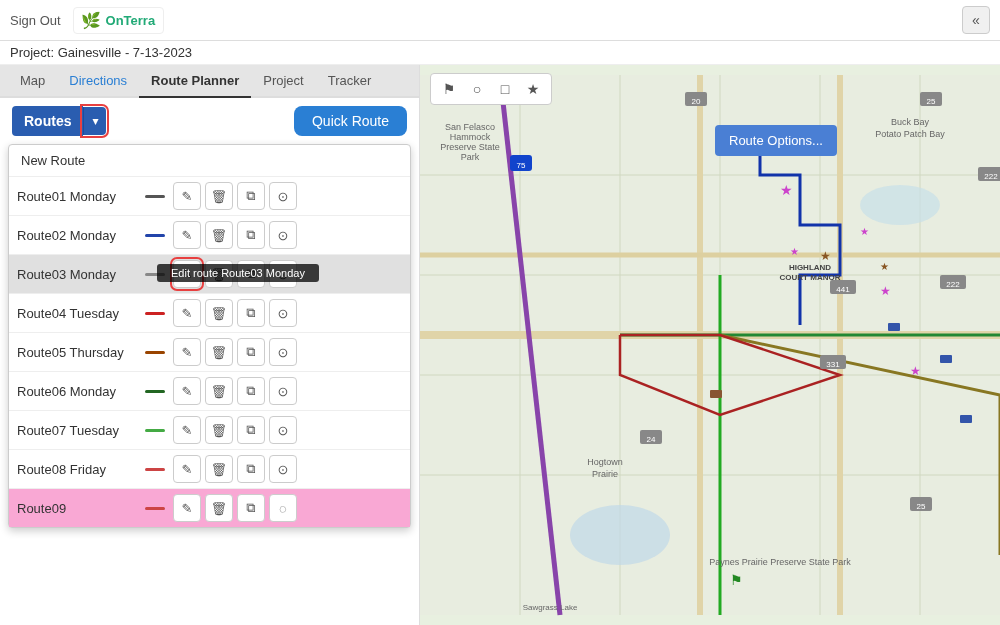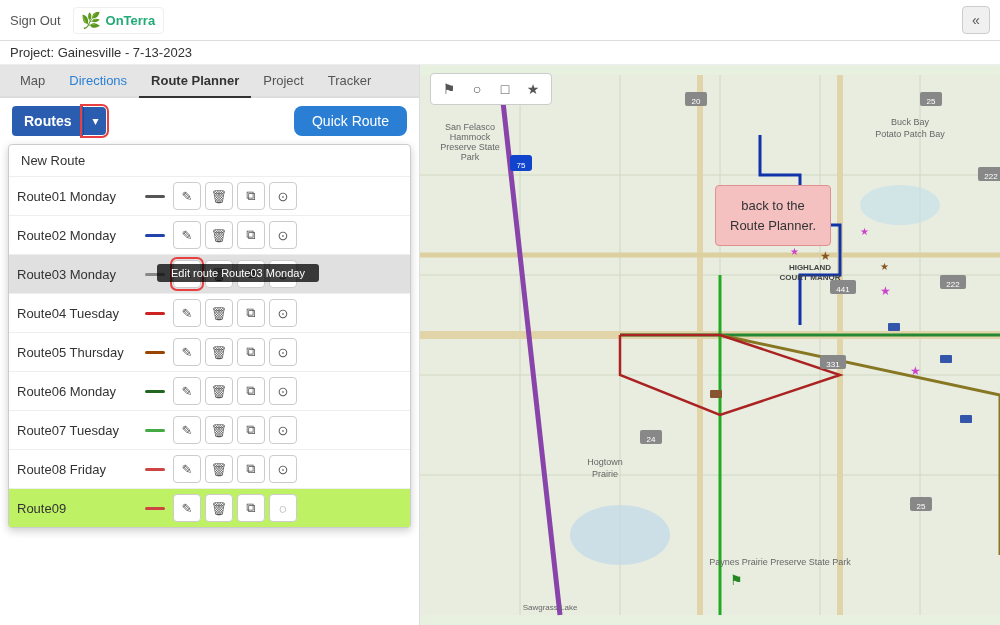--- a/index.html
+++ b/index.html
@@ -179,21 +179,21 @@
 
         <div class="route-row">
           <span class="route-name">Route08 Friday</span>
           <div class="route-color-dash" style="background:#cc4444;"></div>
           <button class="route-action-btn">✎</button>
           <button class="route-action-btn">🗑</button>
           <button class="route-action-btn">⧉</button>
           <button class="route-action-btn">⊙</button>
         </div>
 
-        <div class="route-row" style="background:#bef264;">
+        <div class="route-row" style="background:#f9a8d4;">
           <span class="route-name">Route09</span>
           <div class="route-color-dash" style="background:#cc4444;"></div>
           <button class="route-action-btn">✎</button>
           <button class="route-action-btn">🗑</button>
           <button class="route-action-btn">⧉</button>
           <button class="route-action-btn">◌</button>
         </div>
 
       </div>
     </div>
@@ -202,21 +202,21 @@
   <div class="map-area">
     
     <div class="map-toolbar">
       <button class="map-tool-btn">⚑</button>
       <button class="map-tool-btn">○</button>
       <button class="map-tool-btn">□</button>
       <button class="map-tool-btn">★</button>
     </div>
 
     
-    <div class="back-to-panel" style="position:absolute; left:295px; top:120px; background:#f5c0c0; border:1px solid #e09090; padding:10px 14px; border-radius:4px; font-size:13px; color:#333; line-height:1.5;">back to the<br>Route Planner.</div>
+    <div class="route-options-panel" style="position:absolute; left:295px; top:60px; background:#4a7fd4; color:#fff; padding:8px 14px; border-radius:4px; font-size:13px; cursor:pointer;">Route Options...</div>
 
     
     <svg class="map-svg" viewBox="0 0 580 540" xmlns="http://www.w3.org/2000/svg">
 
       <rect width="580" height="540" fill="#e8f0e0"></rect>
 
       <rect x="0" y="0" width="580" height="540" fill="#e8ede0"></rect>
 
       <line x1="0" y1="100" x2="580" y2="100" stroke="#d0d8c0" stroke-width="1"></line>
       <line x1="0" y1="200" x2="580" y2="200" stroke="#d0d8c0" stroke-width="1"></line>

